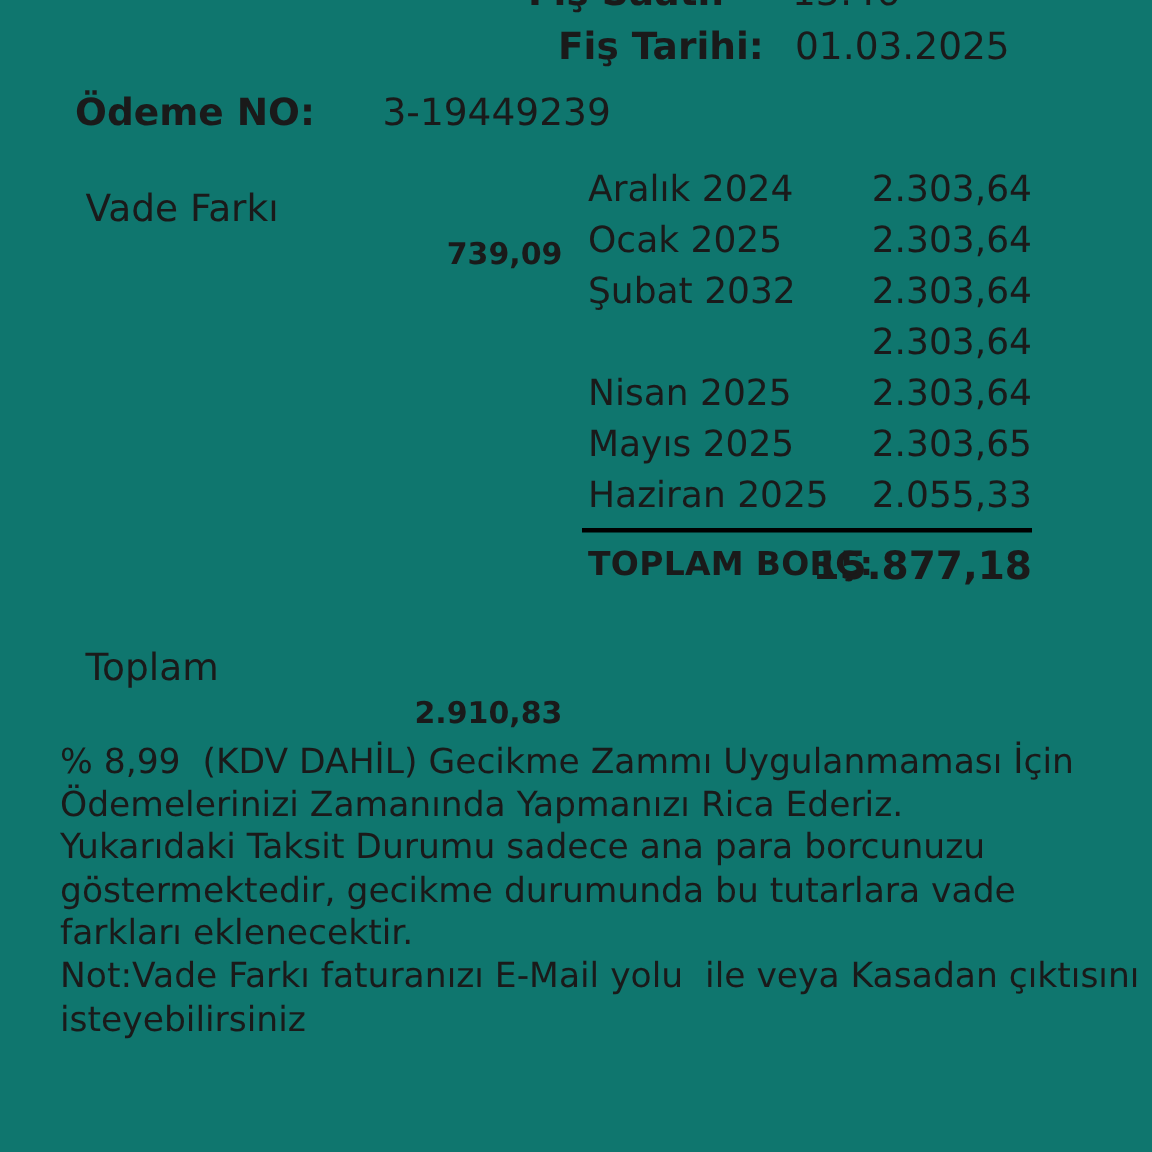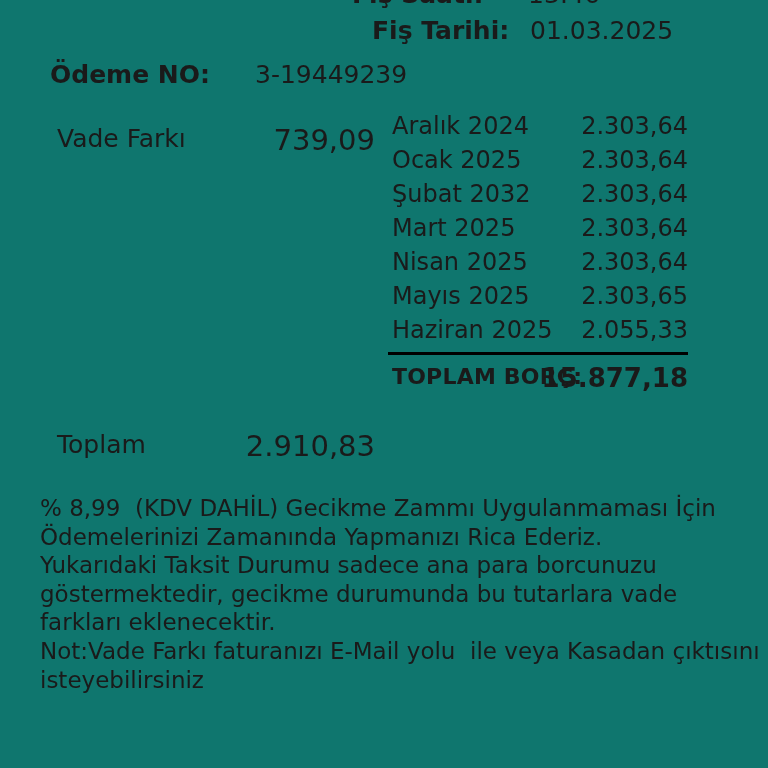--- a/index.html
+++ b/index.html
@@ -58,22 +58,23 @@
     font-size: 25px;
     font-weight: 400;
   }
 
   
   .sum-label {
     font-size: 25px;
     font-weight: 400;
   }
   .sum-value {
-    font-size: 29px;
-    font-weight: 400;
+    font-size: 20px;
+    font-weight: 700;
+    margin-top: 33px;
   }
 
   
   #installments {
     position: absolute;
     left: 388px;
     top: 110px;
     width: 300px;
   }
   .inst-row {
@@ -176,21 +177,20 @@
       <span class="inst-month">Ocak 2025</span>
       <span class="inst-amount">2.303,64</span>
     </div>
 
     <div class="inst-row">
       <span class="inst-month">Şubat 2032</span>
       <span class="inst-amount">2.303,64</span>
     </div>
 
     <div class="inst-row">
-      <span class="inst-month">Mart 2025</span>
       <span class="inst-amount">2.303,64</span>
     </div>
 
     <div class="inst-row">
       <span class="inst-month">Nisan 2025</span>
       <span class="inst-amount">2.303,64</span>
     </div>
 
     <div class="inst-row">
       <span class="inst-month">Mayıs 2025</span>

